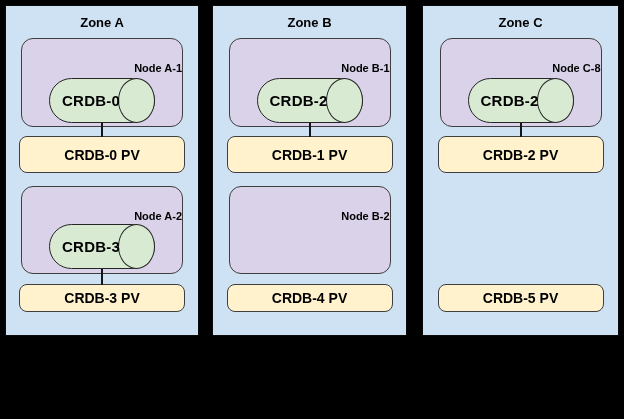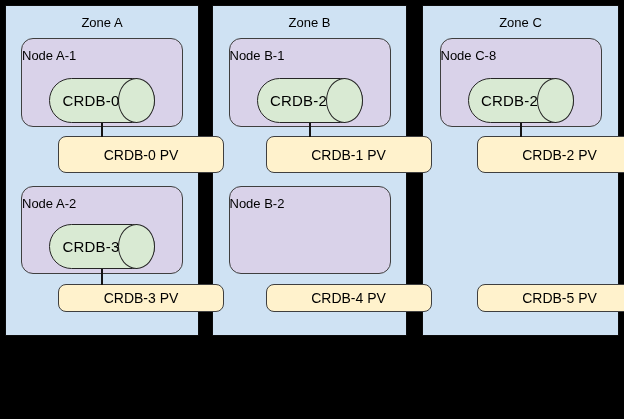--- a/index.html
+++ b/index.html
@@ -4,21 +4,21 @@
 <style>
   html, body { margin: 0; padding: 0; }
   body {
     width: 624px; height: 419px;
     background: #000000;
     position: relative;
     overflow: hidden;
     font-family: "Liberation Sans", sans-serif;
     color: #000000;
   }
-  .stage { position: absolute; inset: 0; }
+  .stage { position: absolute; inset: 0; font-weight: bold; }
 
   .zone {
     position: absolute; top: 5px; height: 331px;
     background: #cfe2f3;
     border: 1px solid #0b0b0b;
     box-sizing: border-box;
   }
   .zone-a { left: 5px;   width: 194px; }
   .zone-b { left: 212px; width: 195px; }
   .zone-c { left: 422px; width: 197px; }
@@ -33,22 +33,22 @@
     width: 162px;
     background: #d9d2e9;
     border: 1px solid #3f3f3f;
     border-radius: 12px;
     box-sizing: border-box;
     z-index: 1;
   }
   .node1 { top: 32px;  height: 89px; }
   .node2 { top: 180px; height: 88px; }
   .node-label {
-    text-align: left; padding-top: 9px;
-    font-size: 13px; line-height: 16px;
+    text-align: right; padding-top: 9px;
+    font-size: 11px; line-height: 16px; margin-top: 12px;
   }
 
   .connector {
     position: absolute; left: 50%; margin-left: -1px;
     width: 2px; background: #141414; z-index: 2;
   }
   .conn1 { top: 116px; height: 15px; }
   .conn2 { top: 262px; height: 17px; }
 
   .cylinder {
@@ -79,21 +79,20 @@
   .pv {
     position: absolute; left: 50%; transform: translateX(-50%);
     width: 166px;
     background: #fff2cc;
     border: 1px solid #3f3f3f;
     border-radius: 8px;
     box-sizing: border-box;
     display: flex; align-items: center; justify-content: center;
     font-size: 14px;
     z-index: 1;
-    margin-left: 39px;
   }
   .pv1 { top: 130px; height: 37px; }
   .pv2 { top: 278px; height: 28px; }
 </style>
 </head>
 <body>
 
 <div class="stage">
 
   <div class="zone zone-a">

